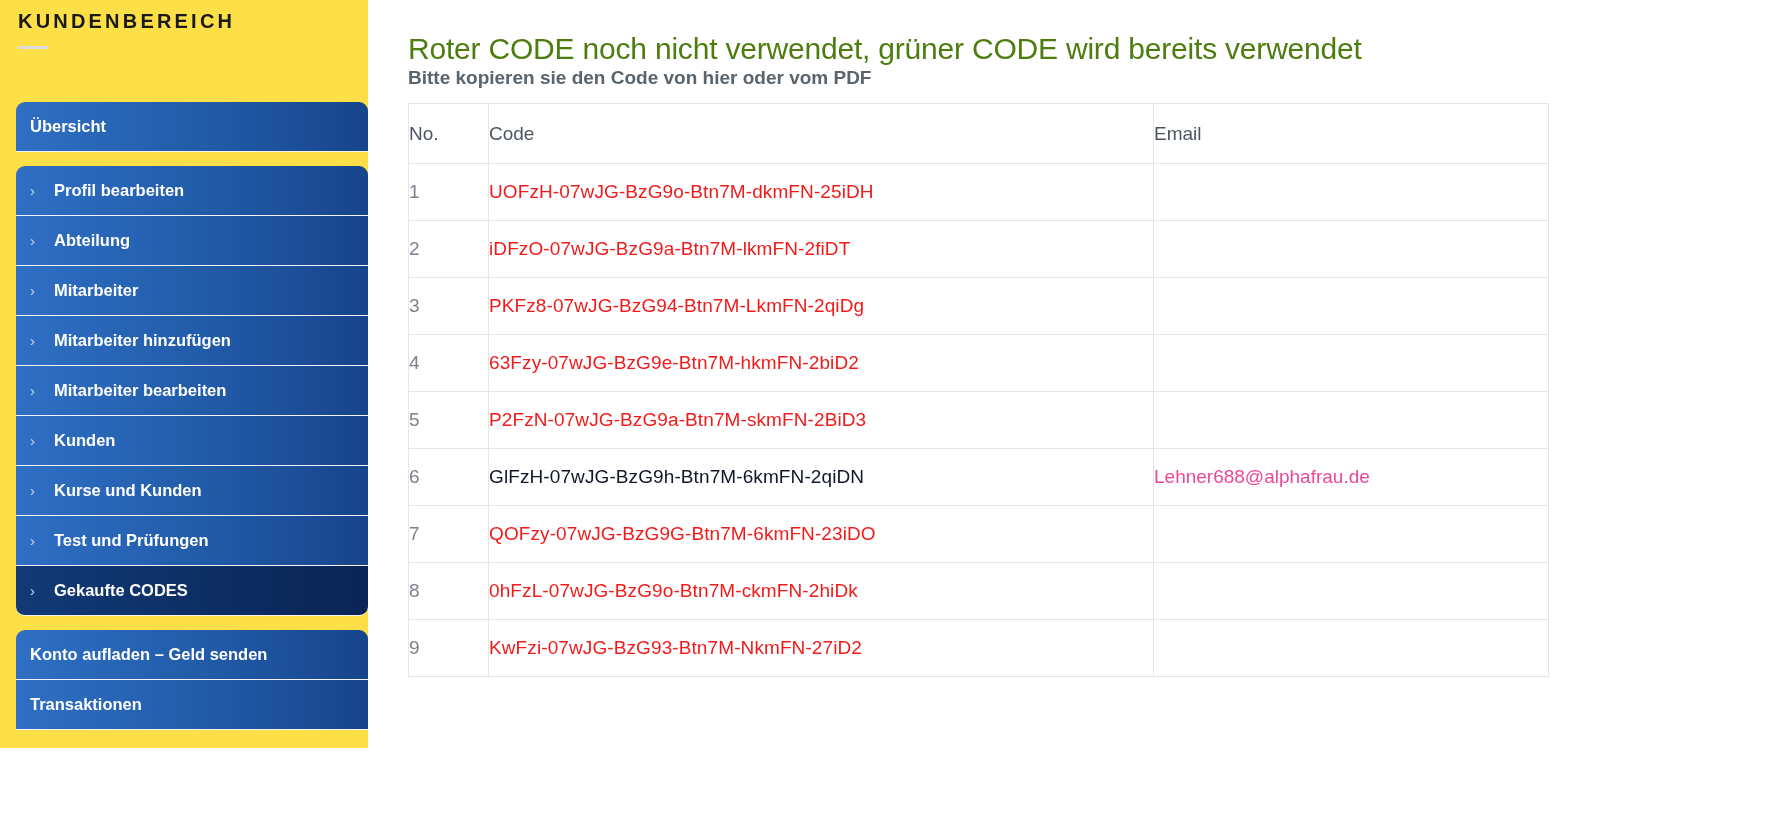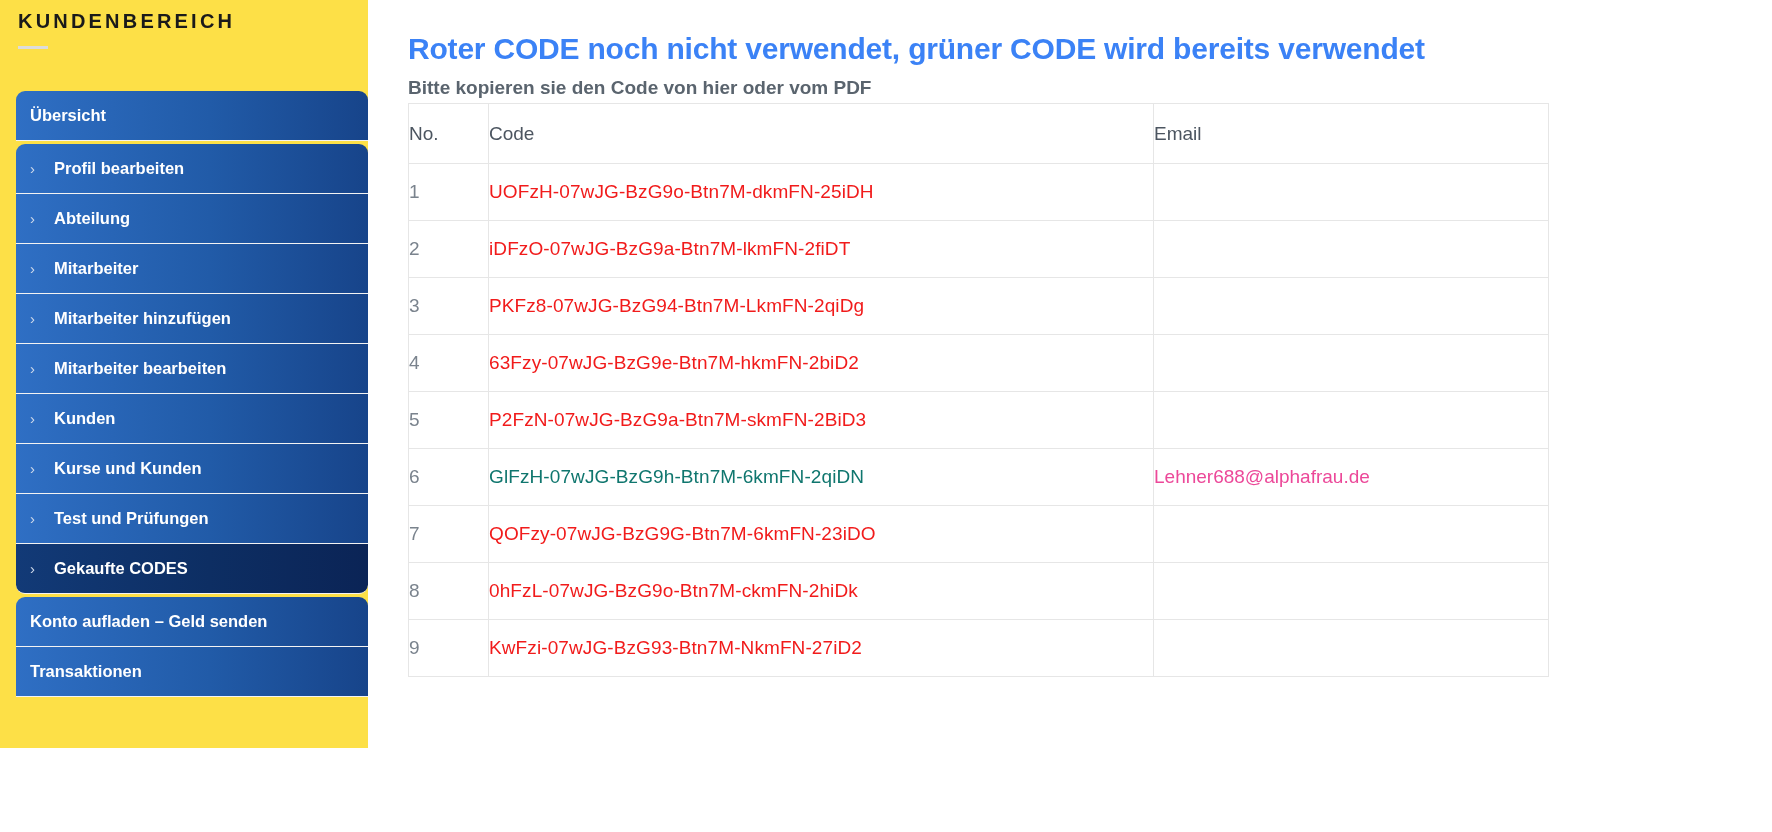--- a/index.html
+++ b/index.html
@@ -54,21 +54,21 @@
     background: linear-gradient(to right, #2f6fc4 0%, #215ba8 55%, #17448a 100%);
     color: #ffffff;
     font-size: 16.5px;
     font-weight: bold;
     border-bottom: 1px solid #f3f3f3;
     cursor: pointer;
     overflow: hidden;
   }
   .nav-item.top-round { border-top-left-radius: 9px; border-top-right-radius: 9px; }
   .nav-item.bot-round { border-bottom-left-radius: 9px; border-bottom-right-radius: 9px; }
-  .nav-item.grp-gap { margin-top: 3px; }
+  .nav-item.grp-gap { margin-top: 14px; }
   .nav-item.active {
     background: linear-gradient(to right, #123a77 0%, #0d2e63 55%, #0b2456 100%);
   }
   .nav-item .chev {
     flex: 0 0 auto;
     width: 16px;
     margin-left: 14px;
     margin-right: 8px;
     font-size: 15px;
     color: #cfd9ea;
@@ -85,28 +85,28 @@
   #main {
     position: absolute;
     left: 408px; top: 0;
     width: 1364px;
     height: 832px;
   }
   #page-title {
     position: absolute;
     left: 0; top: 12px;
     font-size: 30px;
-    font-weight: bold;
-    color: #3b82f6;
+    font-weight: normal;
+    color: #4d7c0f;
     white-space: nowrap;
     letter-spacing: -0.2px;
   }
   #page-subtitle {
     position: absolute;
-    left: 0; top: 61px;
+    left: 0; top: 51px;
     font-size: 19px;
     font-weight: bold;
     color: #5a646e;
     white-space: nowrap;
   }
 
   #codes-table {
     position: absolute;
     left: 0; top: 103px;
     width: 1140px;
@@ -137,21 +137,21 @@
 
   td.cell-no {
     color: #7a838d;
     font-size: 19px;
   }
   td.cell-code {
     letter-spacing: 0.1px;
     white-space: nowrap;
   }
   td.cell-code.status-unused { color: #f11b1b; }
-  td.cell-code.status-used   { color: #0f766e; }
+  td.cell-code.status-used   { color: #0f172a; }
   td.cell-email {
     color: #ec4899;
     font-size: 19px;
     white-space: nowrap;
   }
 </style>
 </head>
 <body>
 
 <div id="page">

